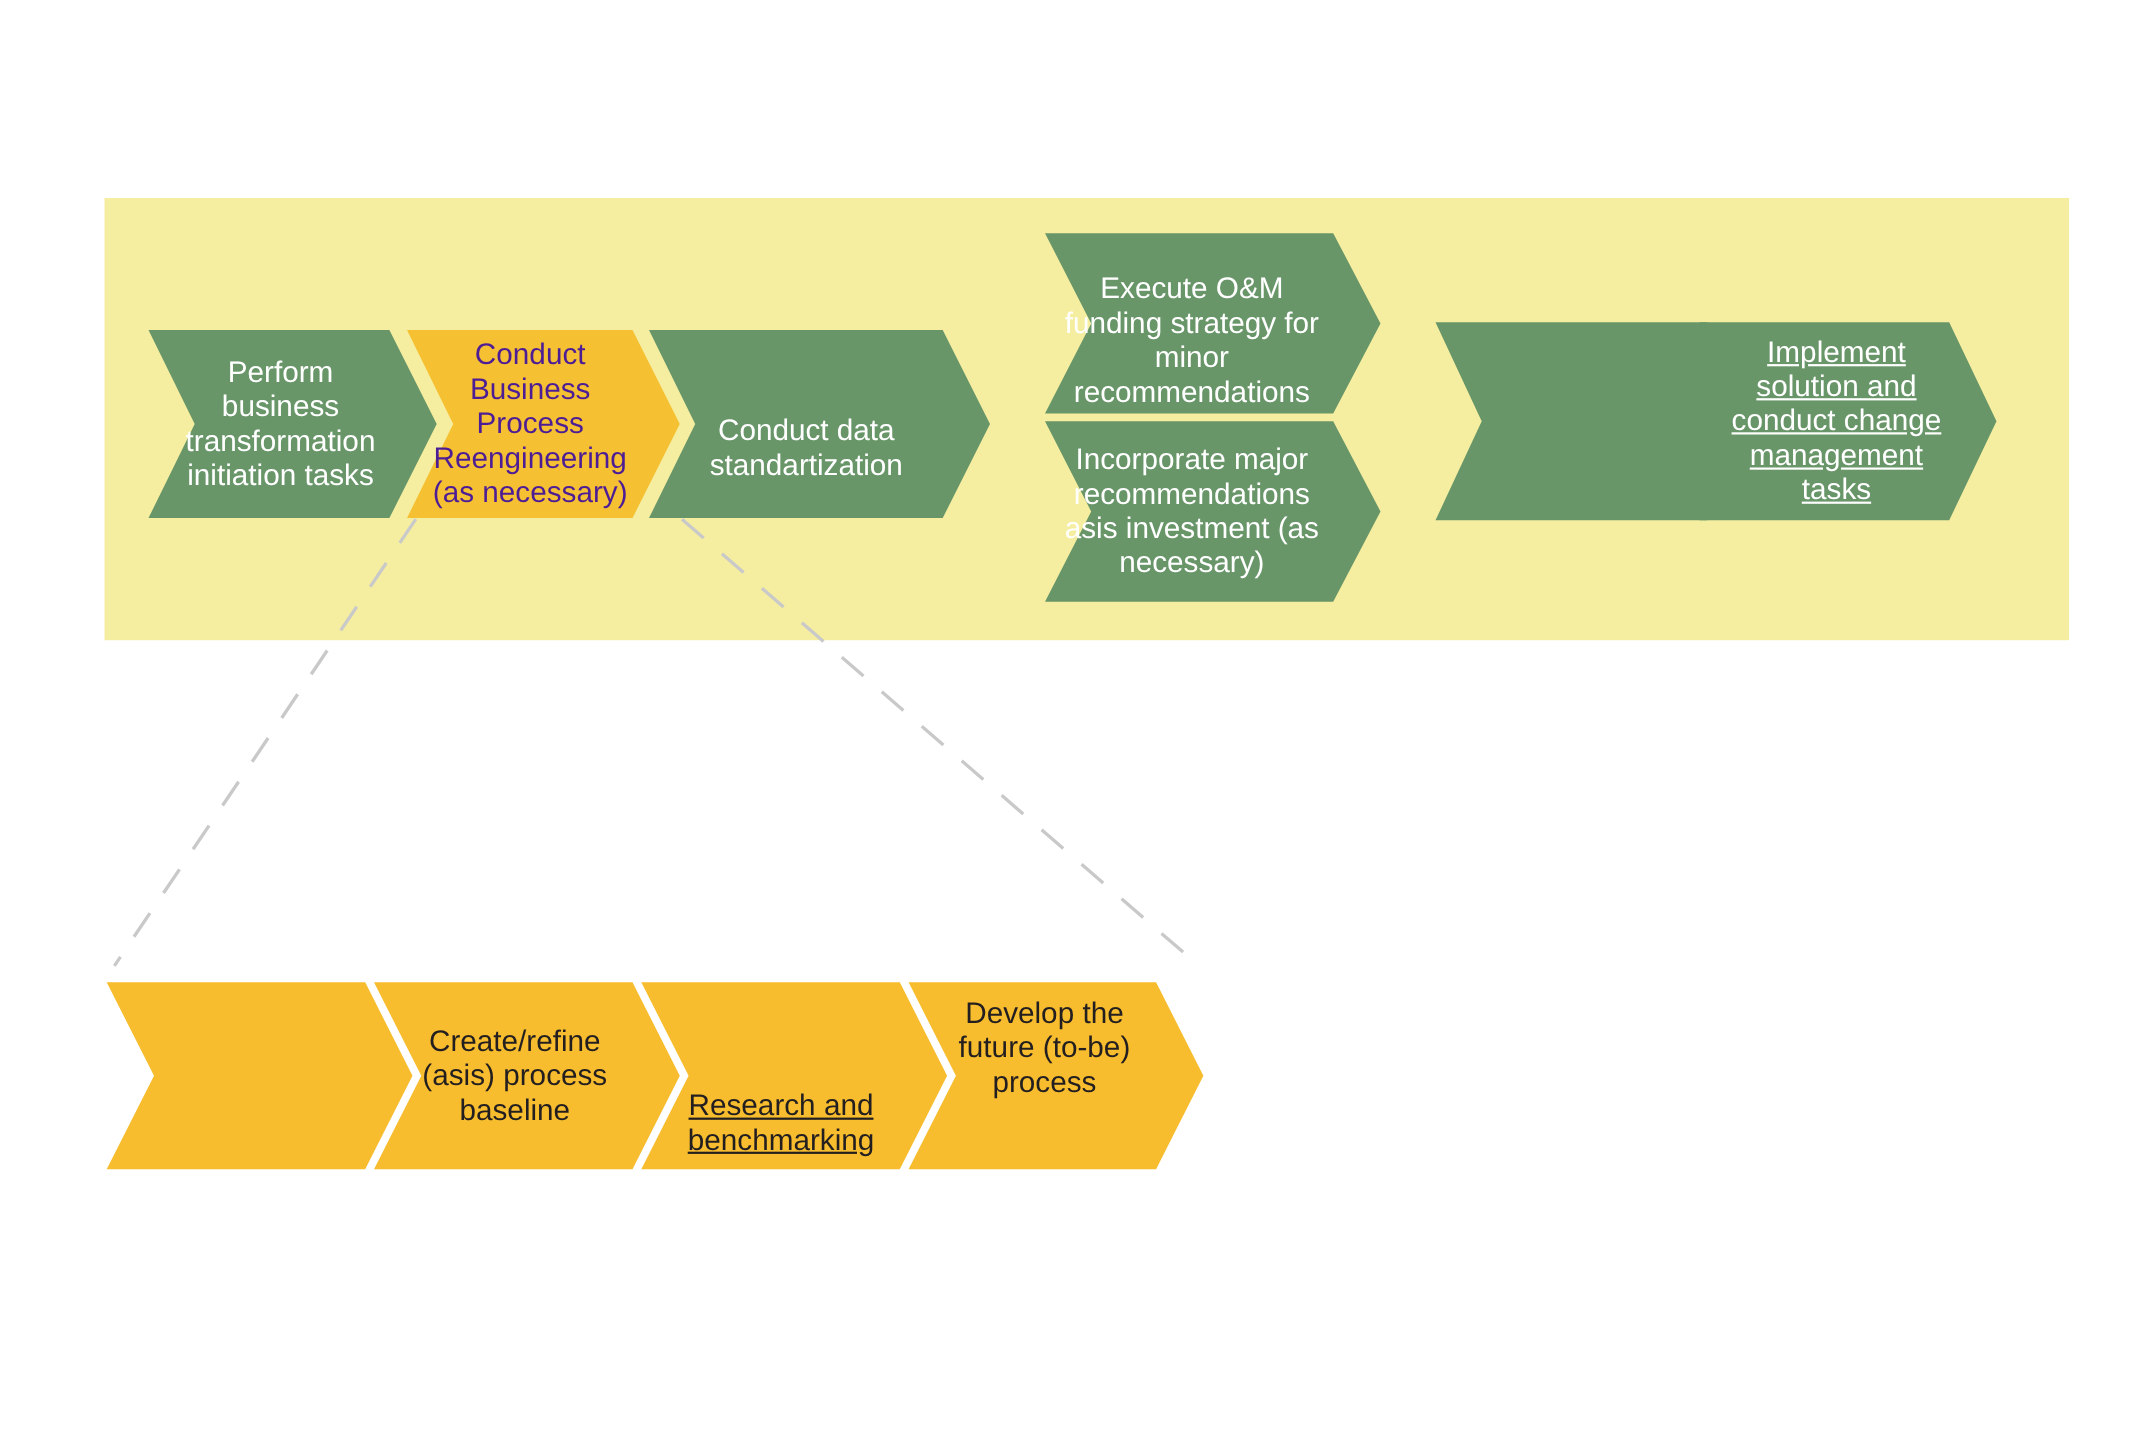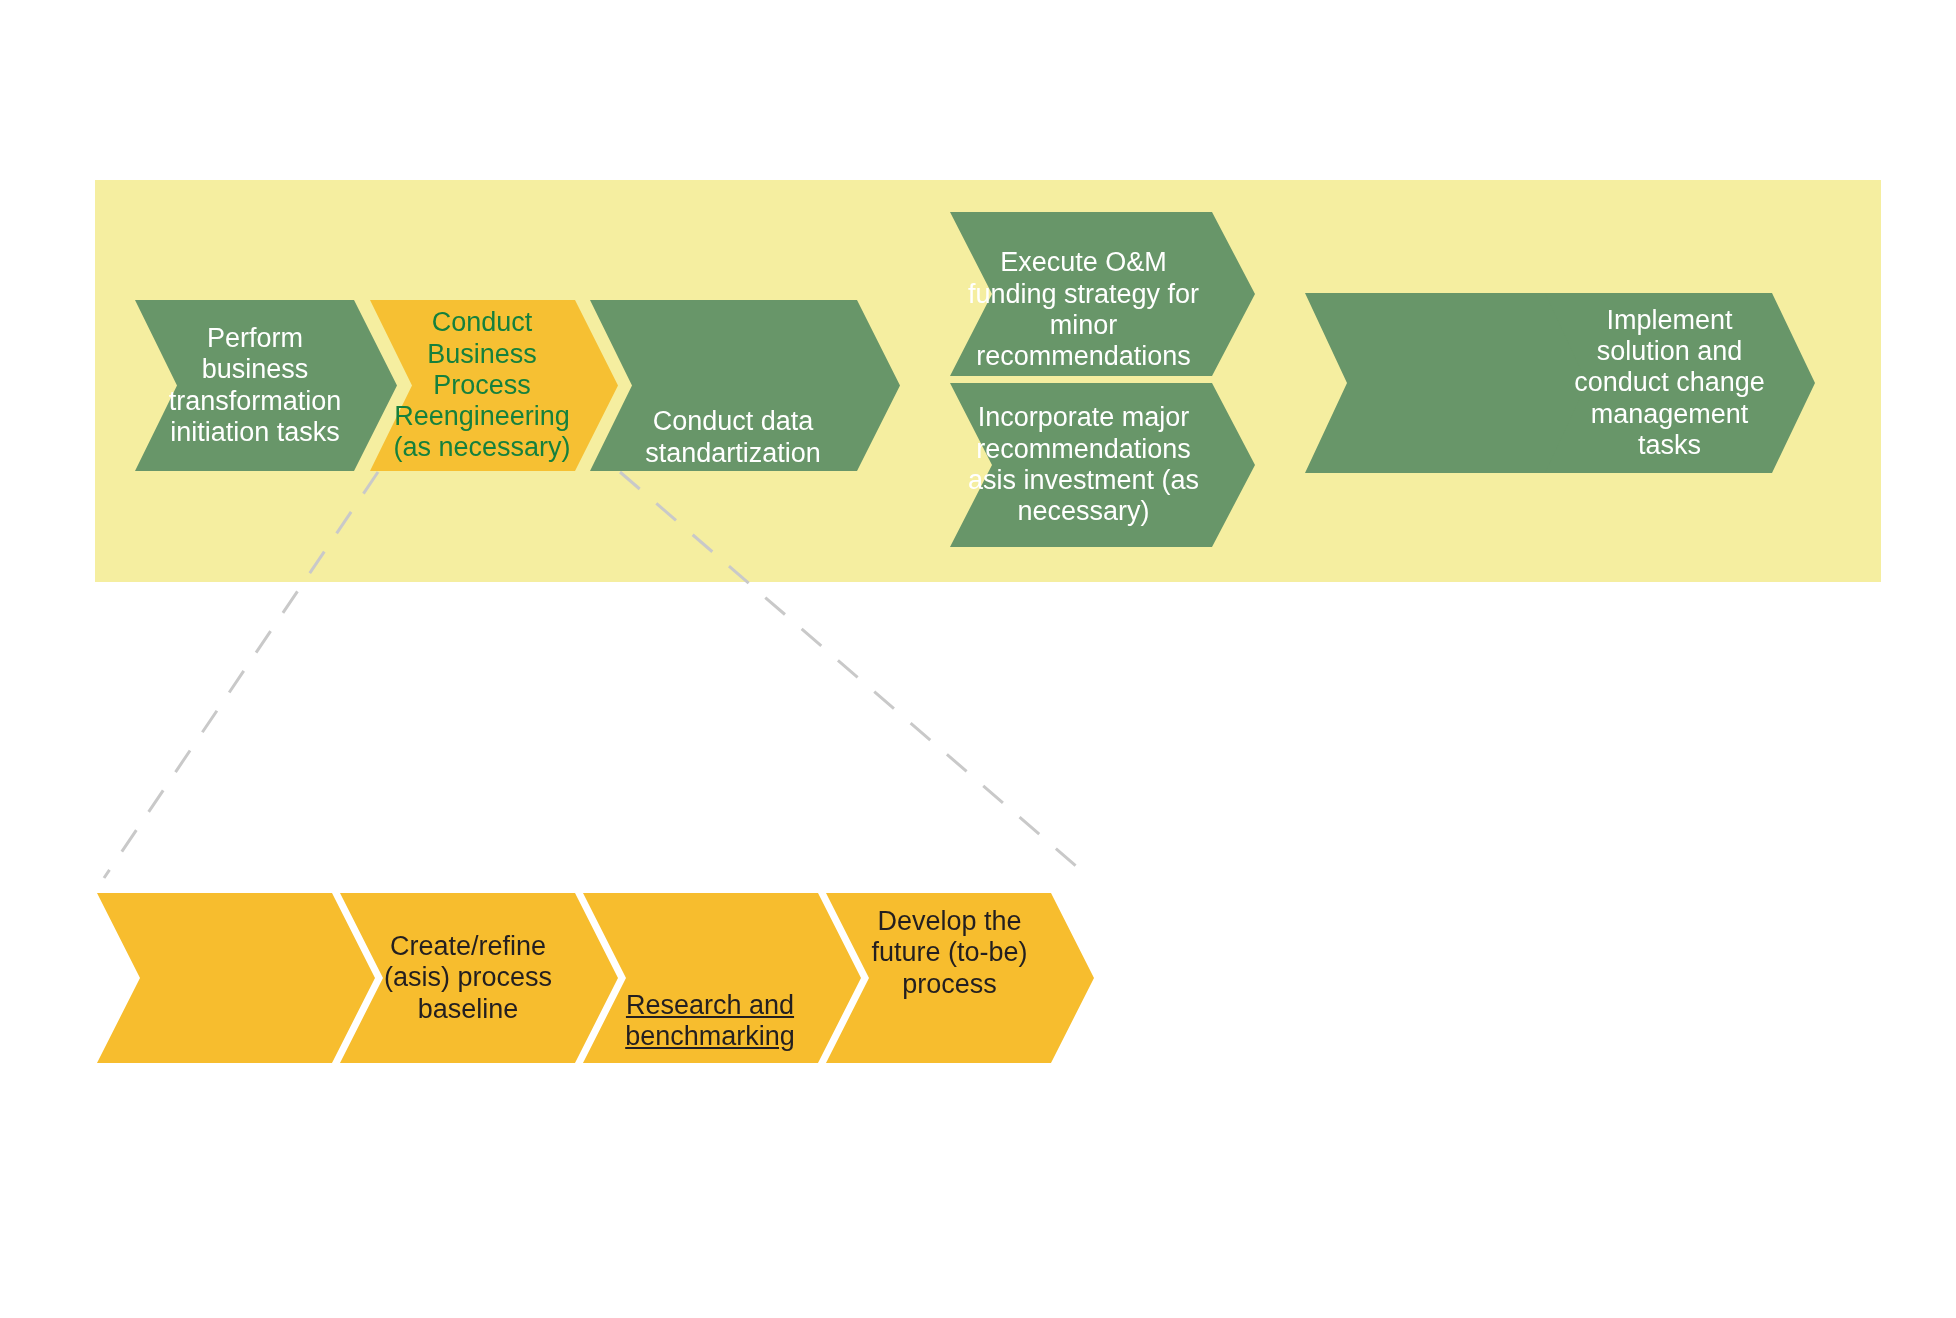--- a/index.html
+++ b/index.html
@@ -45,21 +45,21 @@
     justify-content: center;
     text-align: center;
     line-height: 1.16;
     pointer-events: none;
   }
   .lbl-green {
     color: #ffffff;
     font-size: 27px;
   }
   .lbl-orange {
-    color: #15803d;
+    color: #4c1d95;
     font-size: 27px;
   }
   .lbl-bottom {
     color: #231f20;
     font-size: 27px;
   }
 </style>
 </head>
 <body>
 
@@ -82,21 +82,21 @@
   <svg class="arrow-svg" style="left:370px; top:300px; width:248px; height:171px;" viewBox="0 0 248 171" preserveAspectRatio="none" xmlns="http://www.w3.org/2000/svg">
     <polygon points="0,0 205,0 248,85.5 205,171 0,171 42,85.5" fill="#f6c033"></polygon>
   </svg>
   <div class="arrow-label lbl-orange" style="left:382px; top:300px; width:200px; height:171px;">
     <span>Conduct Business Process Reengineering (as necessary)</span>
   </div>
 
   <svg class="arrow-svg" style="left:590px; top:300px; width:310px; height:171px;" viewBox="0 0 310 171" preserveAspectRatio="none" xmlns="http://www.w3.org/2000/svg">
     <polygon points="0,0 267,0 310,85.5 267,171 0,171 42,85.5" fill="#689669"></polygon>
   </svg>
-  <div class="arrow-label lbl-green" style="left:612px; top:288px; width:242px; height:181px;align-items:flex-end;">
+  <div class="arrow-label lbl-green" style="left:612px; top:317px; width:242px; height:181px;">
     <span>Conduct data standartization</span>
   </div>
 
   <svg class="arrow-svg" style="left:950px; top:212px; width:305px; height:164px;" viewBox="0 0 305 164" preserveAspectRatio="none" xmlns="http://www.w3.org/2000/svg">
     <polygon points="0,0 262,0 305,82 262,164 0,164 42,82" fill="#689669"></polygon>
   </svg>
   <div class="arrow-label lbl-green" style="left:960px; top:212px; width:247px; height:164px;margin-top:16px;">
     <span>Execute O&amp;M funding strategy for minor recommendations</span>
   </div>
 
@@ -107,21 +107,21 @@
     <span>Incorporate major recommendations asis investment (as necessary)</span>
   </div>
 
   <svg class="arrow-svg" style="left:1305px; top:293px; width:290px; height:180px;" viewBox="0 0 290 180" preserveAspectRatio="none" xmlns="http://www.w3.org/2000/svg">
     <polygon points="0,0 247,0 290,90 247,180 0,180 42,90" fill="#689669"></polygon>
   </svg>
 
   <svg class="arrow-svg" style="left:1545px; top:293px; width:270px; height:180px;" viewBox="0 0 270 180" preserveAspectRatio="none" xmlns="http://www.w3.org/2000/svg">
     <polygon points="0,0 227,0 270,90 227,180 0,180 42,90" fill="#689669"></polygon>
   </svg>
-  <div class="arrow-label lbl-green" style="left:1562px; top:293px; width:215px; height:180px;">
+  <div class="arrow-label lbl-green" style="left:1562px; top:293px; width:215px; height:180px;text-decoration:underline;">
     <span>Implement solution and conduct change management tasks</span>
   </div>
 
   <svg class="arrow-svg" style="left:97px; top:893px; width:278px; height:170px;" viewBox="0 0 278 170" preserveAspectRatio="none" xmlns="http://www.w3.org/2000/svg">
     <polygon points="0,0 235,0 278,85 235,170 0,170 43,85" fill="#f7bd2e"></polygon>
   </svg>
 
   <svg class="arrow-svg" style="left:340px; top:893px; width:278px; height:170px;" viewBox="0 0 278 170" preserveAspectRatio="none" xmlns="http://www.w3.org/2000/svg">
     <polygon points="0,0 235,0 278,85 235,170 0,170 43,85" fill="#f7bd2e"></polygon>
   </svg>

